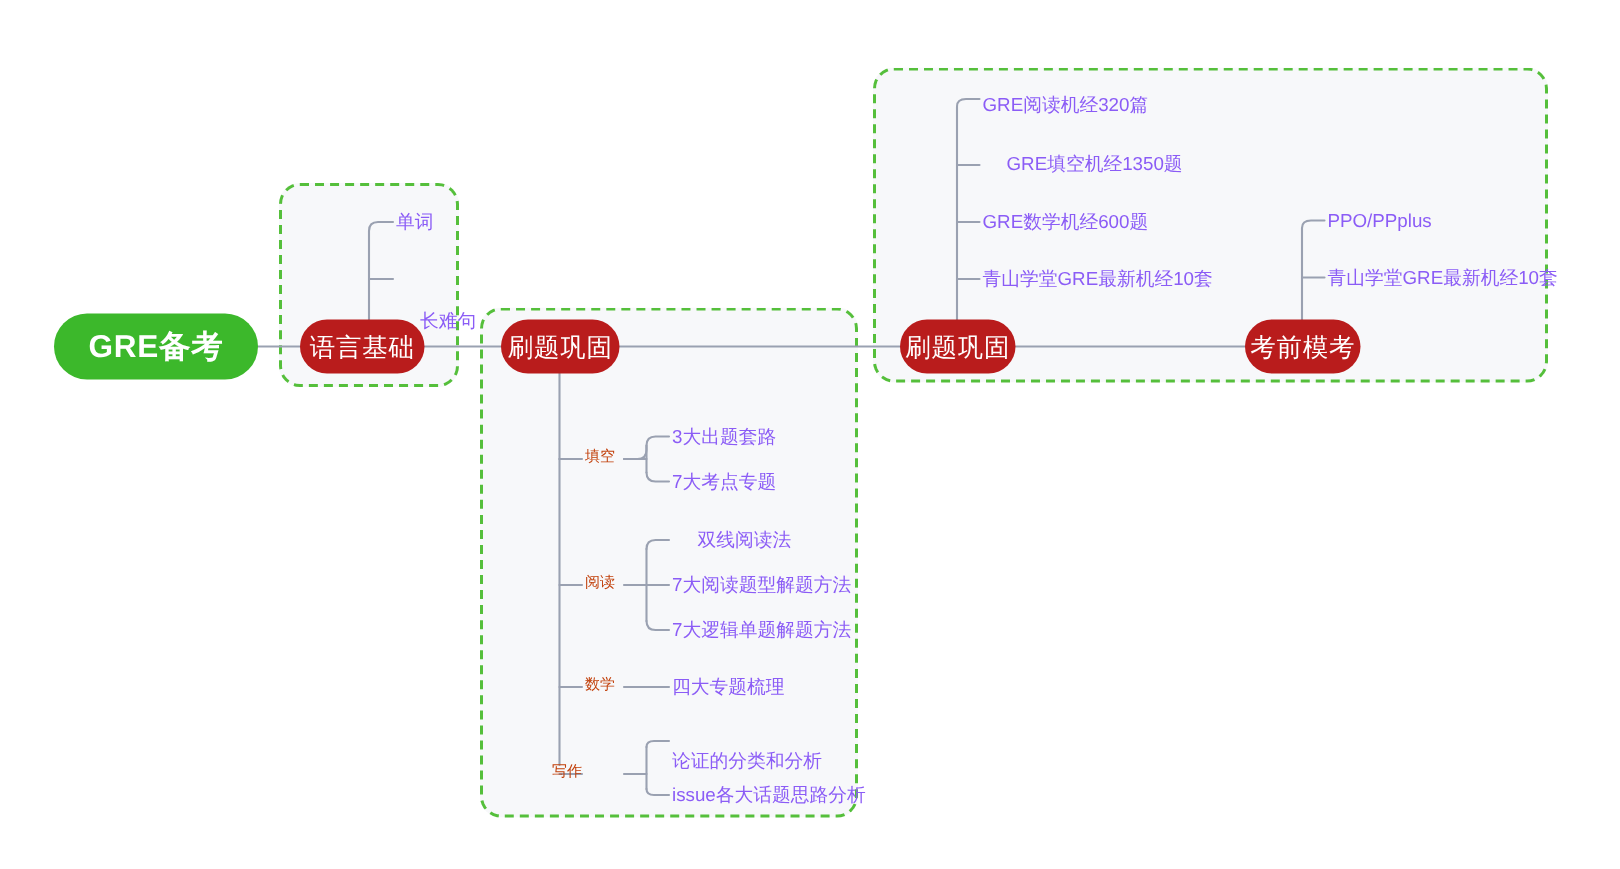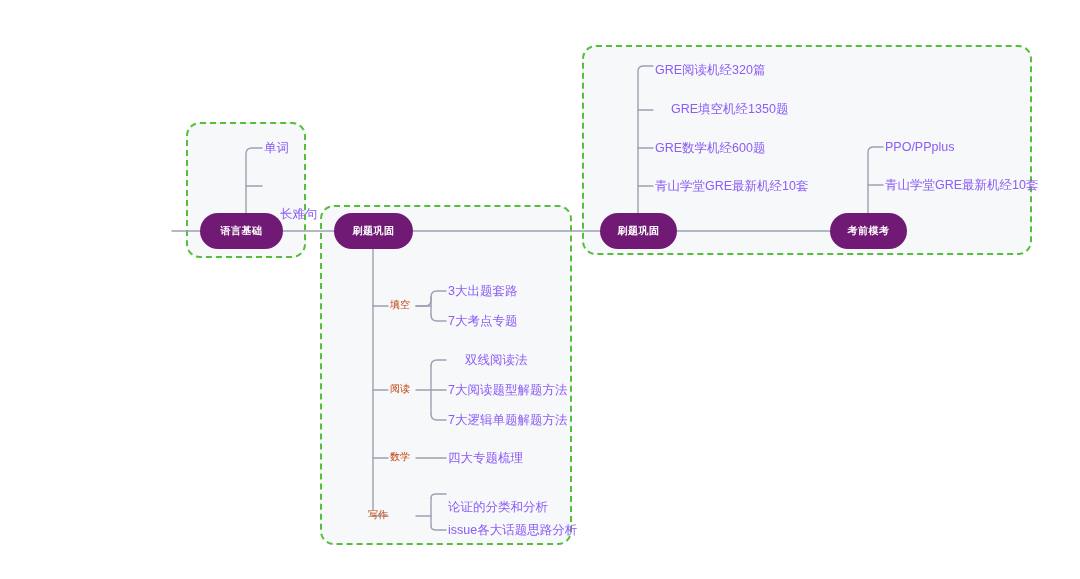--- a/index.html
+++ b/index.html
@@ -42,23 +42,23 @@
     white-space: nowrap;
   }
   .node.root {
     background: #3cb82b;
     font-size: 21px;
     font-weight: bold;
     letter-spacing: 0.5px;
     border-radius: 24px;
   }
   .node.branch {
-    background: #701a75;
-    font-size: 10px;
-    font-weight: bold;
+    background: #b91c1c;
+    font-size: 17px;
+    font-weight: normal;
     letter-spacing: 0.5px;
   }
   .leaf {
     position: absolute;
     color: #8b5cf6;
     font-size: 12.5px;
     white-space: nowrap;
     line-height: 1;
   }
   .leaf.mid {
@@ -119,20 +119,23 @@
       <path d="M638,216 L638,71 Q638,66 644,66 L653,66"></path>
       <path d="M638,110 L653,110"></path>
       <path d="M638,148 L653,148"></path>
       <path d="M638,186 L653,186"></path>
 
       <path d="M868,216 L868,152 Q868,147 874,147 L883,147"></path>
       <path d="M868,185 L883,185"></path>
     </g>
   </svg>
 
+  <div class="node root" style="left:36px; top:209px; width:136px; height:44px;">
+    <span>GRE备考</span>
+  </div>
 
   <div class="node branch" style="left:200px; top:213px; width:83px; height:36px;">
     <span>语言基础</span>
   </div>
 
   <div class="node branch" style="left:334px; top:213px; width:79px; height:36px;">
     <span>刷题巩固</span>
   </div>
 
   <div class="node branch" style="left:600px; top:213px; width:77px; height:36px;">

